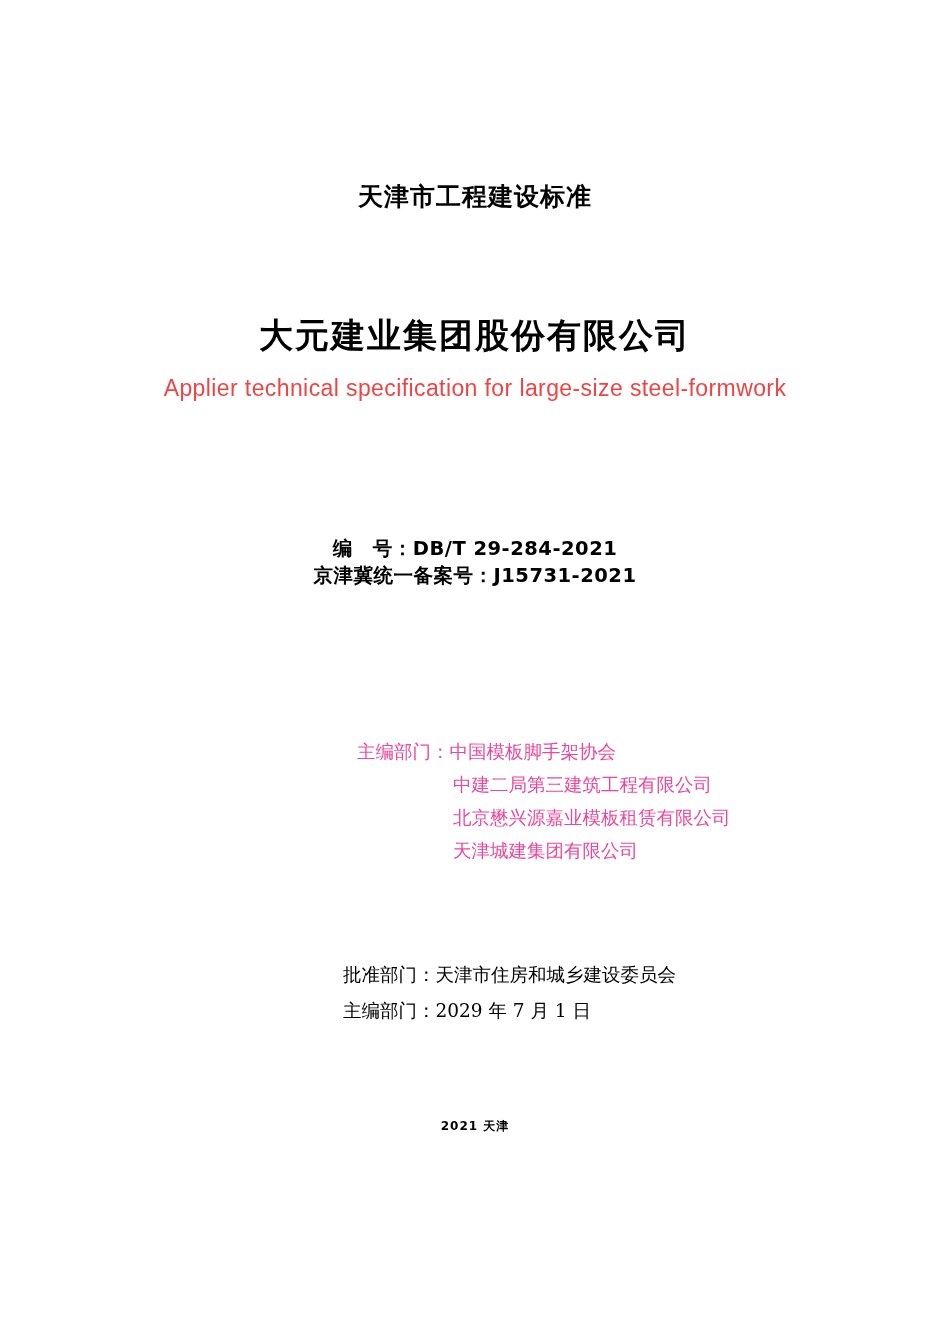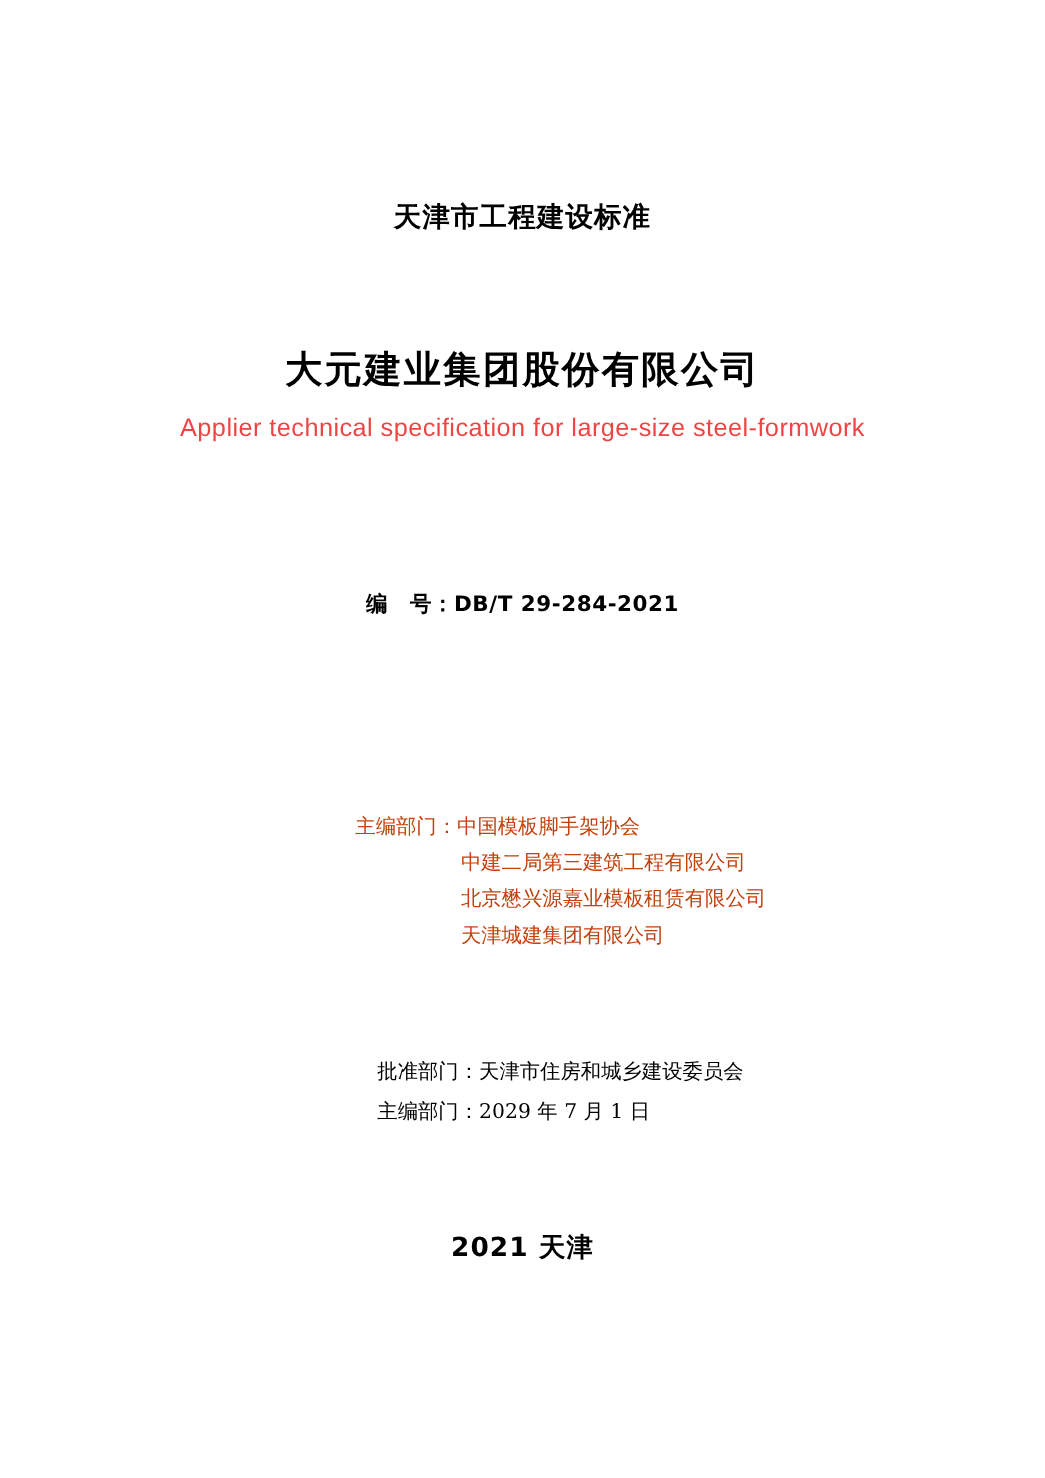--- a/index.html
+++ b/index.html
@@ -63,25 +63,25 @@
     font-size: 19.5px;
     line-height: 27px;
     letter-spacing: 0.5px;
   }
   .code-line {
     white-space: pre;
   }
   .meta {
     position: absolute;
     top: 735px;
-    left: 323px;
+    left: 357px;
     font-family: "DejaVu Serif", serif;
     font-size: 18.5px;
     line-height: 33px;
-    color: #c2410c;
+    color: #ec4899;
   }
   .meta-row {
     white-space: pre;
   }
   .meta-indent {
     padding-left: 96px;
   }
   .approve {
     position: absolute;
     top: 957px;
@@ -93,37 +93,38 @@
   .approve-row {
     white-space: pre;
   }
   .year-city {
     position: absolute;
     top: 1118px;
     left: 0;
     right: 0;
     font-family: "DejaVu Sans", sans-serif;
     font-weight: bold;
-    font-size: 24px;
+    font-size: 12px;
     letter-spacing: 1px;
   }
 </style>
 </head>
 <body>
 
 <div class="page">
 
   <div class="std-type center">天津市工程建设标准</div>
 
   <div class="main-title center">大元建业集团股份有限公司</div>
 
   <div class="sub-title center">Applier technical specification for large-size steel-formwork</div>
 
   <div class="code-block center">
     <div class="code-line">编　号：DB/T 29-284-2021</div>
+    <div class="code-line">京津冀统一备案号：J15731-2021</div>
   </div>
 
   <div class="meta">
     <div class="meta-row"><span>主编部门：</span><span>中国模板脚手架协会</span></div>
     <div class="meta-row meta-indent">中建二局第三建筑工程有限公司</div>
     <div class="meta-row meta-indent">北京懋兴源嘉业模板租赁有限公司</div>
     <div class="meta-row meta-indent">天津城建集团有限公司</div>
   </div>
 
   <div class="approve">

